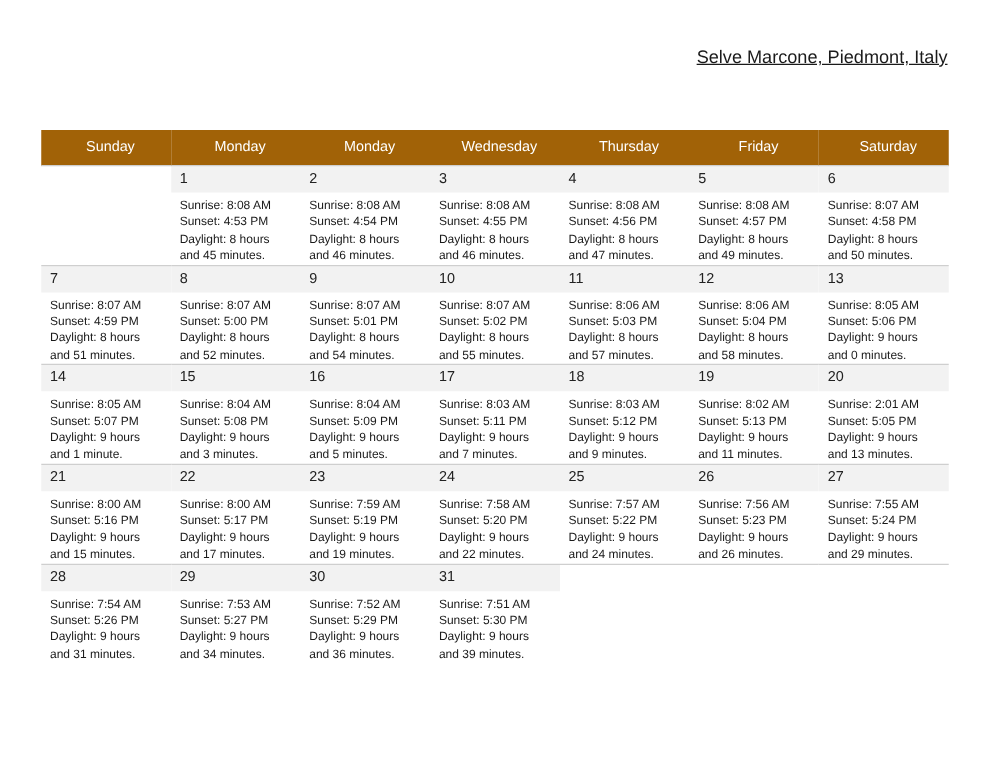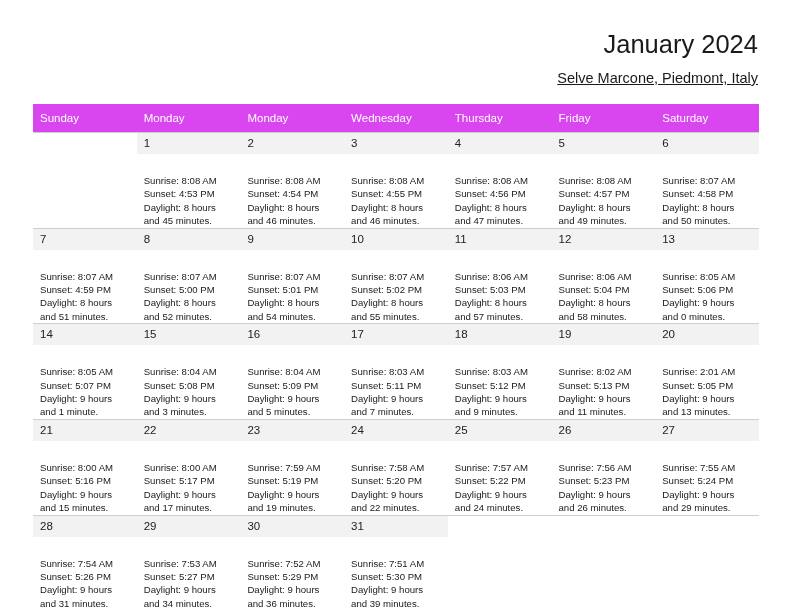--- a/index.html
+++ b/index.html
@@ -88,25 +88,25 @@
   
   .calendar {
     position: absolute;
     left: 33px;
     top: 104px;
     width: 726px;
     border-collapse: collapse;
     table-layout: fixed;
   }
   .calendar th {
-    background: #d946ef;
+    background: #a16207;
     color: #ffffff;
     font-size: 11.5px;
     font-weight: normal;
-    text-align: left;
+    text-align: center;
     padding: 5px 0 5px 7px;
     height: 18px;
     border: none;
     margin-top: 12px;
   }
   .calendar td {
     vertical-align: top;
     width: 103.7px;
     height: 74px;
     padding: 0;
@@ -130,36 +130,34 @@
     line-height: 13px;
   }
   td.empty .daynum {
     background: #ffffff;
   }
   .details {
     padding: 4px 0 0 7px;
     font-size: 9.6px;
     line-height: 13.4px;
     color: #1a1a1a;
-    margin-top: 16px;
   }
   .details div {
     white-space: nowrap;
   }
 </style>
 </head>
 <body>
 
 <div class="page">
 
   <div class="header">
 
 
     <div class="title-block">
-      <div class="cal-title">January 2024</div>
       <div class="cal-subtitle">Selve Marcone, Piedmont, Italy</div>
     </div>
 
   </div>
 
   <table class="calendar">
     <thead>
       <tr id="head-row">
           <th>Sunday</th>
           <th>Monday</th>

